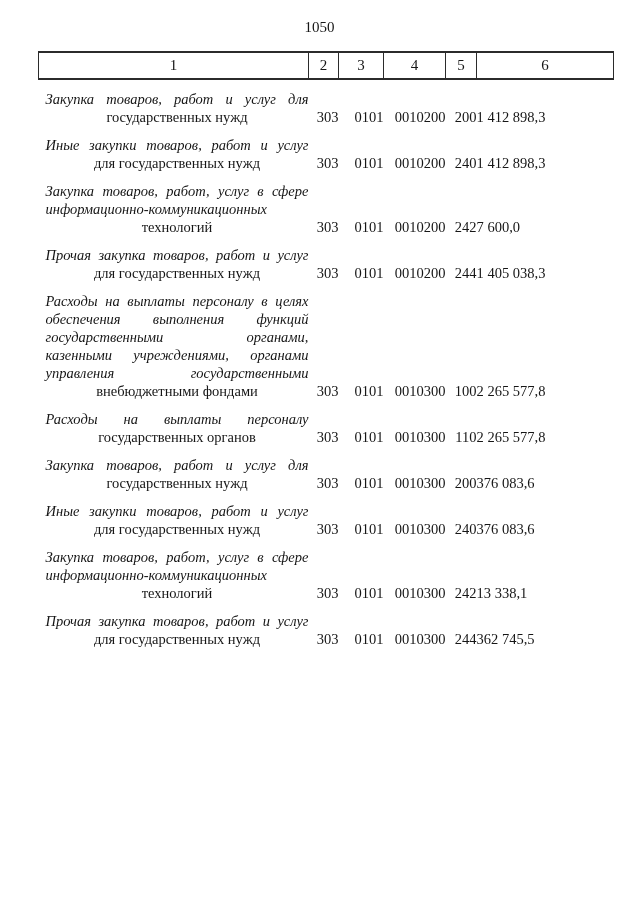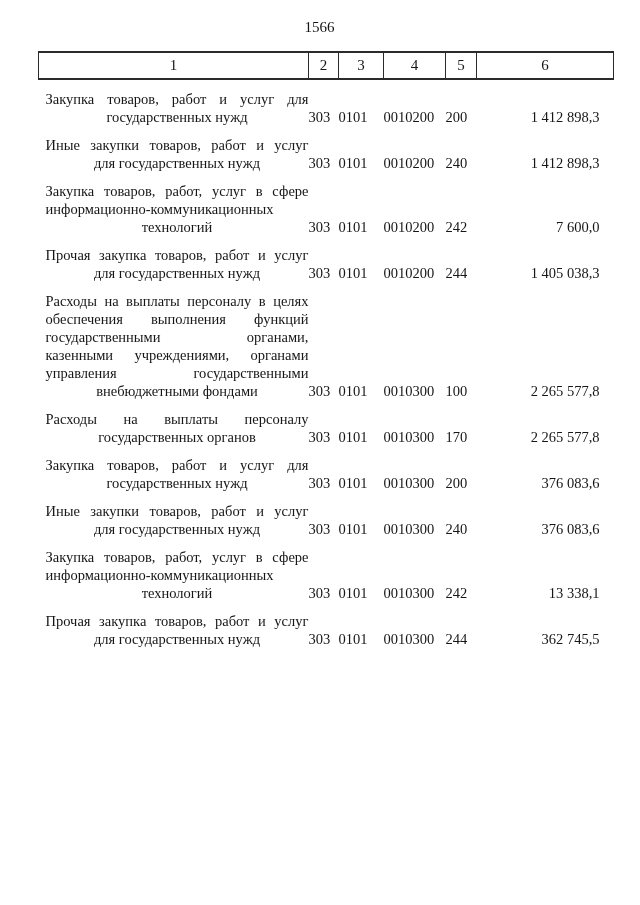--- a/index.html
+++ b/index.html
@@ -38,36 +38,37 @@
     text-align: center;
     vertical-align: middle;
   }
   tbody td {
     vertical-align: bottom;
     padding: 10px 0 0 0;
     font-size: 14.5px;
     line-height: 18px;
   }
   tbody td.c1 { padding-left: 7px; }
-  tbody td.c2, tbody td.c3, tbody td.c4, tbody td.c5 { text-align: left; }
-  tbody td.c6 { text-align: right; padding-right: 14px; margin-top: 48px; }
+  tbody td.c2, tbody td.c3, tbody td.c4, tbody td.c5 { text-align: right; }
+  tbody td.c6 { padding-right: 14px; margin-top: 48px; }
   .line.just {
     text-align: justify;
     text-align-last: justify;
+    font-style: italic;
   }
   .line.last {
     text-align: center;
   }
 </style>
 </head>
 <body>
 
 <div class="page">
 
-  <div class="page-number">1566</div>
+  <div class="page-number">1050</div>
 
   <table class="budget-table">
     <colgroup>
       <col style="width:270px">
       <col style="width:30px">
       <col style="width:45px">
       <col style="width:62px">
       <col style="width:31px">
       <col style="width:137px">
     </colgroup>
@@ -143,21 +144,21 @@
           <td class="c6">2 265 577,8</td>
         </tr>
         <tr>
           <td class="c1">
             <div class="line just">Расходы на выплаты персоналу</div>
             <div class="line last">государственных органов</div>
           </td>
           <td class="c2">303</td>
           <td class="c3">0101</td>
           <td class="c4">0010300</td>
-          <td class="c5">170</td>
+          <td class="c5">110</td>
           <td class="c6">2 265 577,8</td>
         </tr>
         <tr>
           <td class="c1">
             <div class="line just">Закупка товаров, работ и услуг для</div>
             <div class="line last">государственных нужд</div>
           </td>
           <td class="c2">303</td>
           <td class="c3">0101</td>
           <td class="c4">0010300</td>

